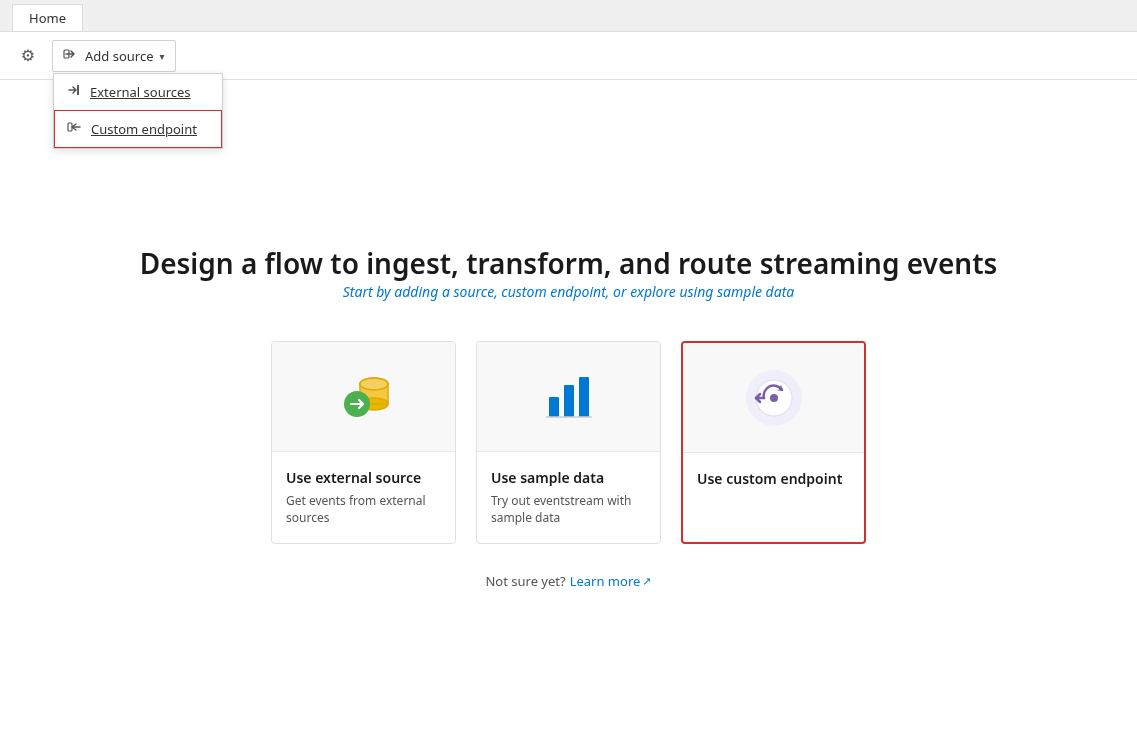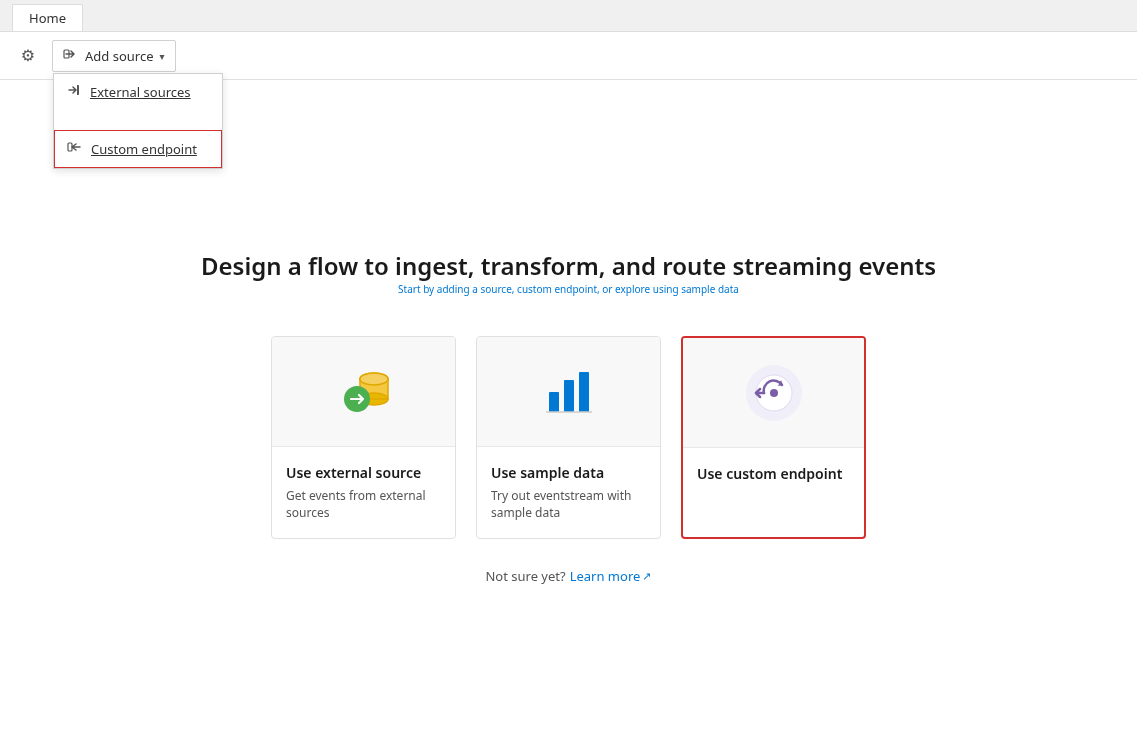--- a/index.html
+++ b/index.html
@@ -96,52 +96,52 @@
       padding: 8px 12px;
       font-size: 13px;
       cursor: pointer;
       color: #333;
       text-decoration: underline;
     }
 
     .dropdown-item.selected {
       border: 1.5px solid #d32f2f;
       background: #fff;
-      margin-top: 20px;
     }
 
     .dropdown-item .item-icon {
       font-size: 14px;
       color: #555;
       width: 16px;
       text-align: center;
     }
 
     .main-content {
       background: white;
       height: calc(754px - 80px);
       display: flex;
       flex-direction: column;
       align-items: center;
       justify-content: center;
       padding: 20px;
     }
 
     .main-title {
-      font-size: 24px;
+      font-size: 28px;
       font-weight: 600;
       color: #1a1a1a;
       text-align: center;
     }
 
     .main-subtitle {
-      font-size: 10px;
+      font-size: 14px;
       color: #0078d4;
       text-align: center;
       margin-bottom: 40px;
+      font-style: italic;
     }
 
     .cards-container {
       display: flex;
       gap: 20px;
       margin-bottom: 28px;
     }
 
     .card {
       width: 185px;

